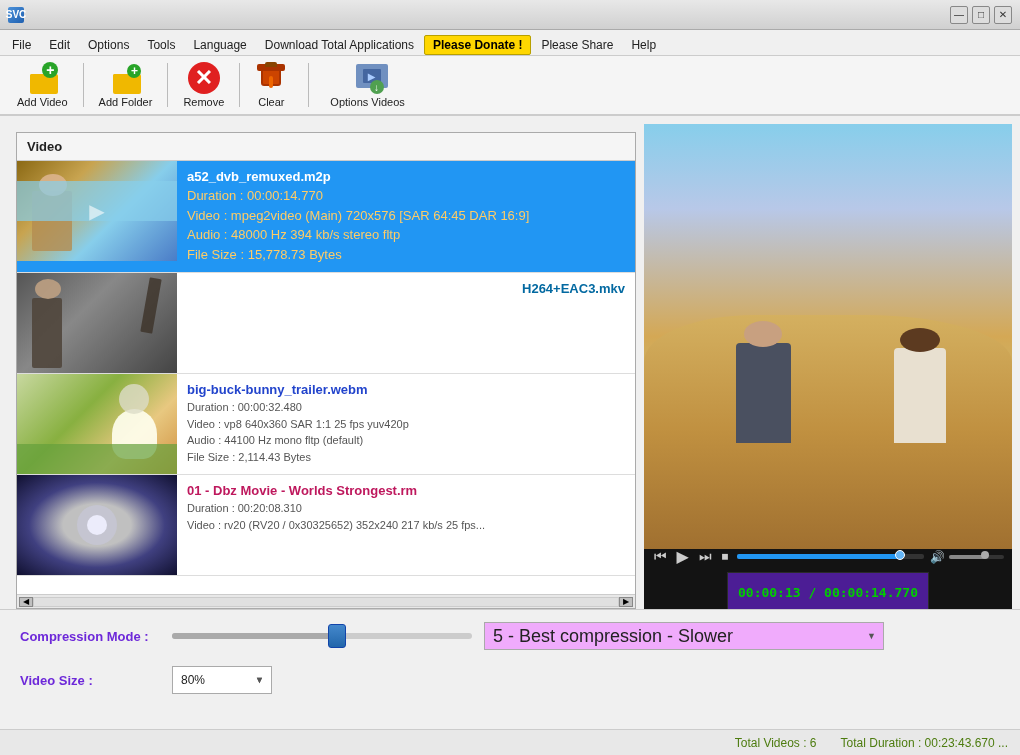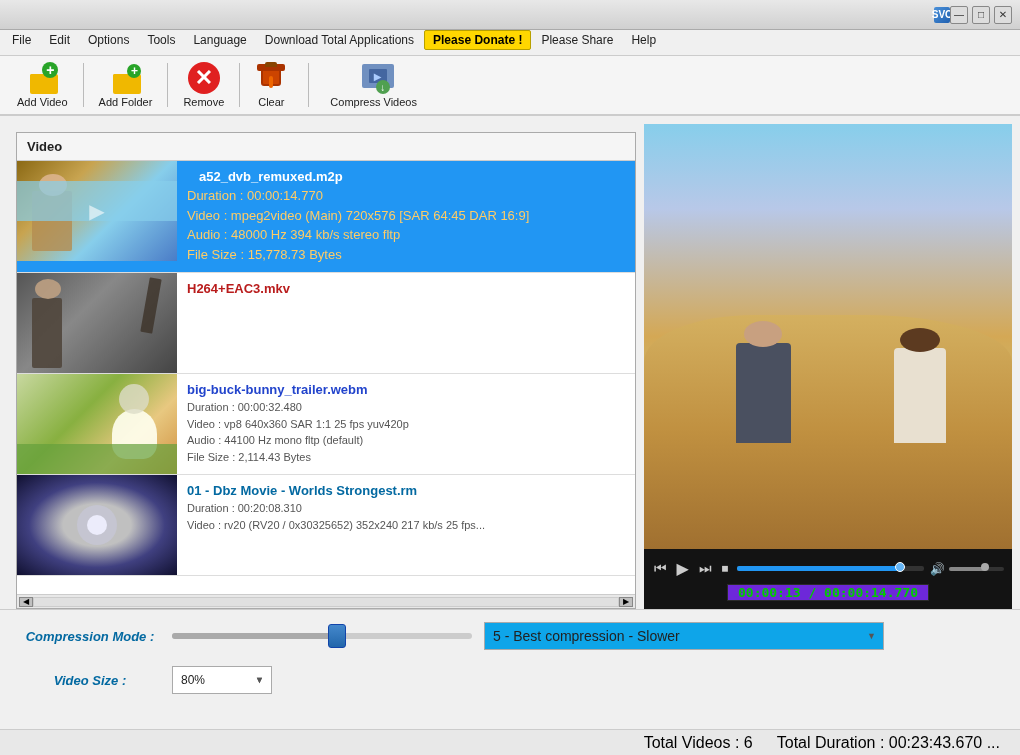--- a/index.html
+++ b/index.html
@@ -12,21 +12,21 @@
       overflow: hidden;
       user-select: none;
     }
 
     
     .title-bar {
       height: 30px;
       background: linear-gradient(to bottom, #e8e8e8, #d0d0d0);
       display: flex;
       align-items: center;
-      justify-content: flex-end;
+      justify-content: space-between;
       padding: 0 8px;
       border-bottom: 1px solid #aaa;
     }
     .title-bar-left {
       display: flex;
       align-items: center;
       gap: 6px;
       font-size: 12px;
       color: #222;
     }
@@ -58,21 +58,21 @@
       font-size: 10px;
       color: #333;
       border-radius: 2px;
     }
 
     
     .menu-bar {
       height: 26px;
       background: #f0f0f0;
       display: flex;
-      align-items: flex-start;
+      align-items: flex-end;
       border-bottom: 1px solid #ccc;
       padding: 0 4px;
       gap: 2px;
     }
     .menu-item {
       padding: 3px 8px;
       font-size: 12px;
       color: #222;
       cursor: pointer;
       border-radius: 2px;
@@ -201,21 +201,21 @@
       padding: 8px 10px;
       display: flex;
       flex-direction: column;
       justify-content: flex-start;
       gap: 2px;
     }
     .video-name {
       font-size: 13px;
       font-weight: bold;
     }
-    .video-item.selected .video-name { color: white; margin-left: 12px; }
+    .video-item.selected .video-name { color: white; }
     .video-item.selected .video-detail { color: #ffcc66; }
     .video-detail {
       font-size: 11px;
       color: #555;
       line-height: 1.5;
     }
 
     
     .bottom-controls {
       height: 120px;
@@ -227,24 +227,23 @@
       gap: 16px;
     }
     .control-row {
       display: flex;
       align-items: center;
       gap: 12px;
     }
     .control-label {
       font-size: 13px;
       font-weight: bold;
-      color: #0369a1;
+      color: #6d28d9;
       width: 140px;
-      text-align: center;
-      font-style: italic;
+      text-align: left;
     }
     .slider-container {
       display: flex;
       align-items: center;
       flex: 1;
       max-width: 300px;
       position: relative;
     }
     .slider-track {
       width: 100%;
@@ -272,22 +271,22 @@
       background: linear-gradient(180deg, #4488cc, #2266aa);
       border-radius: 3px;
       cursor: pointer;
       border: 1px solid #1144aa;
     }
     .compression-select {
       flex: 1;
       max-width: 400px;
       height: 28px;
       border: 1px solid #aaa;
-      background: #0ea5e9;
-      font-size: 14px;
+      background: #f0abfc;
+      font-size: 18px;
       padding: 0 8px;
       color: #222;
       cursor: pointer;
       appearance: none;
       -webkit-appearance: none;
       position: relative;
     }
     .select-wrapper {
       flex: 1;
       max-width: 400px;
@@ -330,23 +329,23 @@
     }
 
     
     .status-bar {
       height: 26px;
       background: #e8e8e8;
       border-top: 1px solid #ccc;
       display: flex;
       align-items: center;
       justify-content: flex-end;
-      padding: 0 20px;
-      font-size: 16px;
-      color: #000000;
+      padding: 0 12px;
+      font-size: 12px;
+      color: #4d7c0f;
       gap: 24px;
     }
 
     
     .app-body {
       display: flex;
       flex-direction: column;
       height: 100%;
     }
     .content-area {
@@ -467,21 +466,21 @@
     <div style="width:1px;height:44px;background:#bbb;margin:0 8px;"></div>
     <div class="toolbar-btn">
       <div class="toolbar-btn-icon">
         <div style="position:relative;width:40px;height:32px;">
           <div style="position:absolute;top:2px;left:4px;width:32px;height:24px;background:#7090c0;border-radius:2px;display:flex;align-items:center;justify-content:center;">
             <div style="width:18px;height:14px;background:#4466a0;border-radius:1px;display:flex;align-items:center;justify-content:center;color:#aaccff;font-size:10px;">▶</div>
           </div>
           <div style="position:absolute;bottom:0;right:0;width:14px;height:14px;background:#50a050;border-radius:50%;display:flex;align-items:center;justify-content:center;color:white;font-size:10px;">↓</div>
         </div>
       </div>
-      <span class="toolbar-btn-label">Compress Videos</span>
+      <span class="toolbar-btn-label">Options Videos</span>
     </div>
   </div>
 
   <div class="content-area">
 
     <div class="left-panel">
       <div class="video-panel">
         <div class="video-panel-header">Video</div>
         <div class="video-list">
 
@@ -506,21 +505,21 @@
 
           <div class="video-item">
             <div class="video-thumb">
               <div class="thumb-2" style="position:relative;">
                 <div style="position:absolute;bottom:5px;left:15px;width:30px;height:70px;background:rgba(80,70,60,0.9);border-radius:2px;"></div>
                 <div style="position:absolute;bottom:74px;left:18px;width:26px;height:20px;background:rgba(190,160,130,0.9);border-radius:50%;"></div>
                 <div style="position:absolute;top:5px;right:20px;width:12px;height:55px;background:rgba(60,50,40,0.8);border-radius:1px;transform:rotate(10deg);"></div>
               </div>
             </div>
             <div class="video-info">
-              <div class="video-name" style="color:#b91c1c;">H264+EAC3.mkv</div>
+              <div class="video-name" style="color:#0369a1;text-align:right;">H264+EAC3.mkv</div>
             </div>
           </div>
 
           <div class="video-item">
             <div class="video-thumb">
               <div class="thumb-3" style="position:relative;">
                 <div style="position:absolute;bottom:15px;right:20px;width:45px;height:50px;background:rgba(255,255,240,0.9);border-radius:50% 50% 30% 30%;"></div>
                 <div style="position:absolute;bottom:60px;right:28px;width:30px;height:30px;background:rgba(220,220,200,0.8);border-radius:50%;"></div>
                 <div style="position:absolute;bottom:0;left:0;right:0;height:30px;background:rgba(100,160,60,0.7);"></div>
               </div>
@@ -537,21 +536,21 @@
           </div>
 
           <div class="video-item">
             <div class="video-thumb">
               <div class="thumb-4" style="position:relative;">
                 <div style="position:absolute;top:50%;left:50%;transform:translate(-50%,-50%);width:40px;height:40px;background:rgba(200,200,220,0.6);border-radius:50%;"></div>
                 <div style="position:absolute;top:50%;left:50%;transform:translate(-50%,-50%);width:20px;height:20px;background:rgba(240,240,255,0.9);border-radius:50%;"></div>
               </div>
             </div>
             <div class="video-info">
-              <div class="video-name" style="color:#0369a1;">01 - Dbz Movie - Worlds Strongest.rm</div>
+              <div class="video-name" style="color:#be185d;">01 - Dbz Movie - Worlds Strongest.rm</div>
               <div class="video-detail">
                 Duration : 00:20:08.310<br>
                 Video : rv20 (RV20 / 0x30325652) 352x240 217 kb/s 25 fps...
               </div>
             </div>
           </div>
 
         </div>
 
         <div class="h-scrollbar">
@@ -593,21 +592,21 @@
             <div style="display:flex;align-items:center;gap:4px;">
               <span style="color:#aaa;font-size:12px;">🔊</span>
               <div style="width:55px;height:4px;background:#333;border-radius:2px;cursor:pointer;">
                 <div style="width:65%;height:100%;background:#888;border-radius:2px;position:relative;">
                   <div style="position:absolute;right:-4px;top:-4px;width:8px;height:8px;background:#aaa;border-radius:50%;"></div>
                 </div>
               </div>
             </div>
           </div>
           <div style="display:flex;justify-content:center;">
-            <div style="background:#6d28d9;border:1px solid #2a2a2a;padding:0 10px;color:#00cc00;font-family:monospace;font-size:13px;font-weight:bold;">00:00:13 / 00:00:14.770</div>
+            <div style="background:#4c1d95;border:1px solid #2a2a2a;padding:12px 10px;color:#00cc00;font-family:monospace;font-size:13px;font-weight:bold;">00:00:13 / 00:00:14.770</div>
           </div>
         </div>
       </div>
     </div>
 
   </div>
 
   <div class="bottom-controls">
     <div class="control-row">
       <span class="control-label">Compression Mode :</span>

